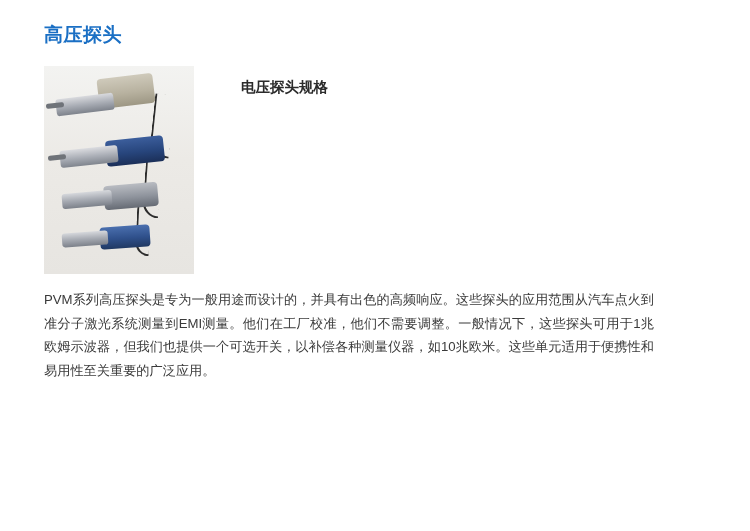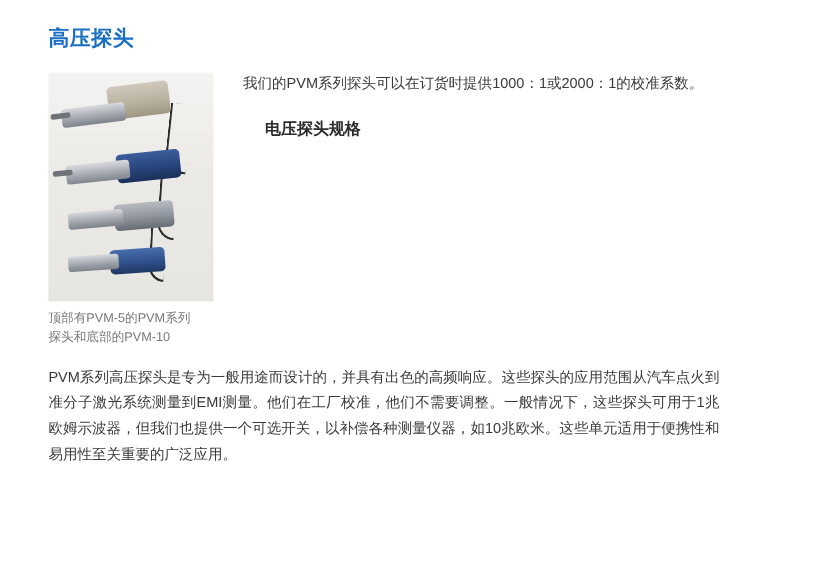--- a/index.html
+++ b/index.html
@@ -195,25 +195,23 @@
         <div class="probe probe-body p2-head"></div>
         <div class="probe probe-body p2-tube"></div>
         <div class="probe probe-body p2-tip"></div>
 
         <div class="probe probe-body p3-head"></div>
         <div class="probe probe-body p3-tube"></div>
 
         <div class="probe probe-body p4-head"></div>
         <div class="probe probe-body p4-tube"></div>
       </div>
-      <div class="figure-caption">顶部有PVM-5的PVM系列探头和底部的PVM-10</div>
     </div>
 
     <div class="mid-text">
-      <p>我们的PVM系列探头可以在订货时提供1000：1或2000：1的校准系数。</p>
 
       <h2 class="spec-heading">电压探头规格</h2>
     </div>
 
   </div>
 
   <div class="bottom-section">
     <p>PVM系列高压探头是专为一般用途而设计的，并具有出色的高频响应。这些探头的应用范围从汽车点火到准分子激光系统测量到EMI测量。他们在工厂校准，他们不需要调整。一般情况下，这些探头可用于1兆欧姆示波器，但我们也提供一个可选开关，以补偿各种测量仪器，如10兆欧米。这些单元适用于便携性和易用性至关重要的广泛应用。</p>
   </div>
 

